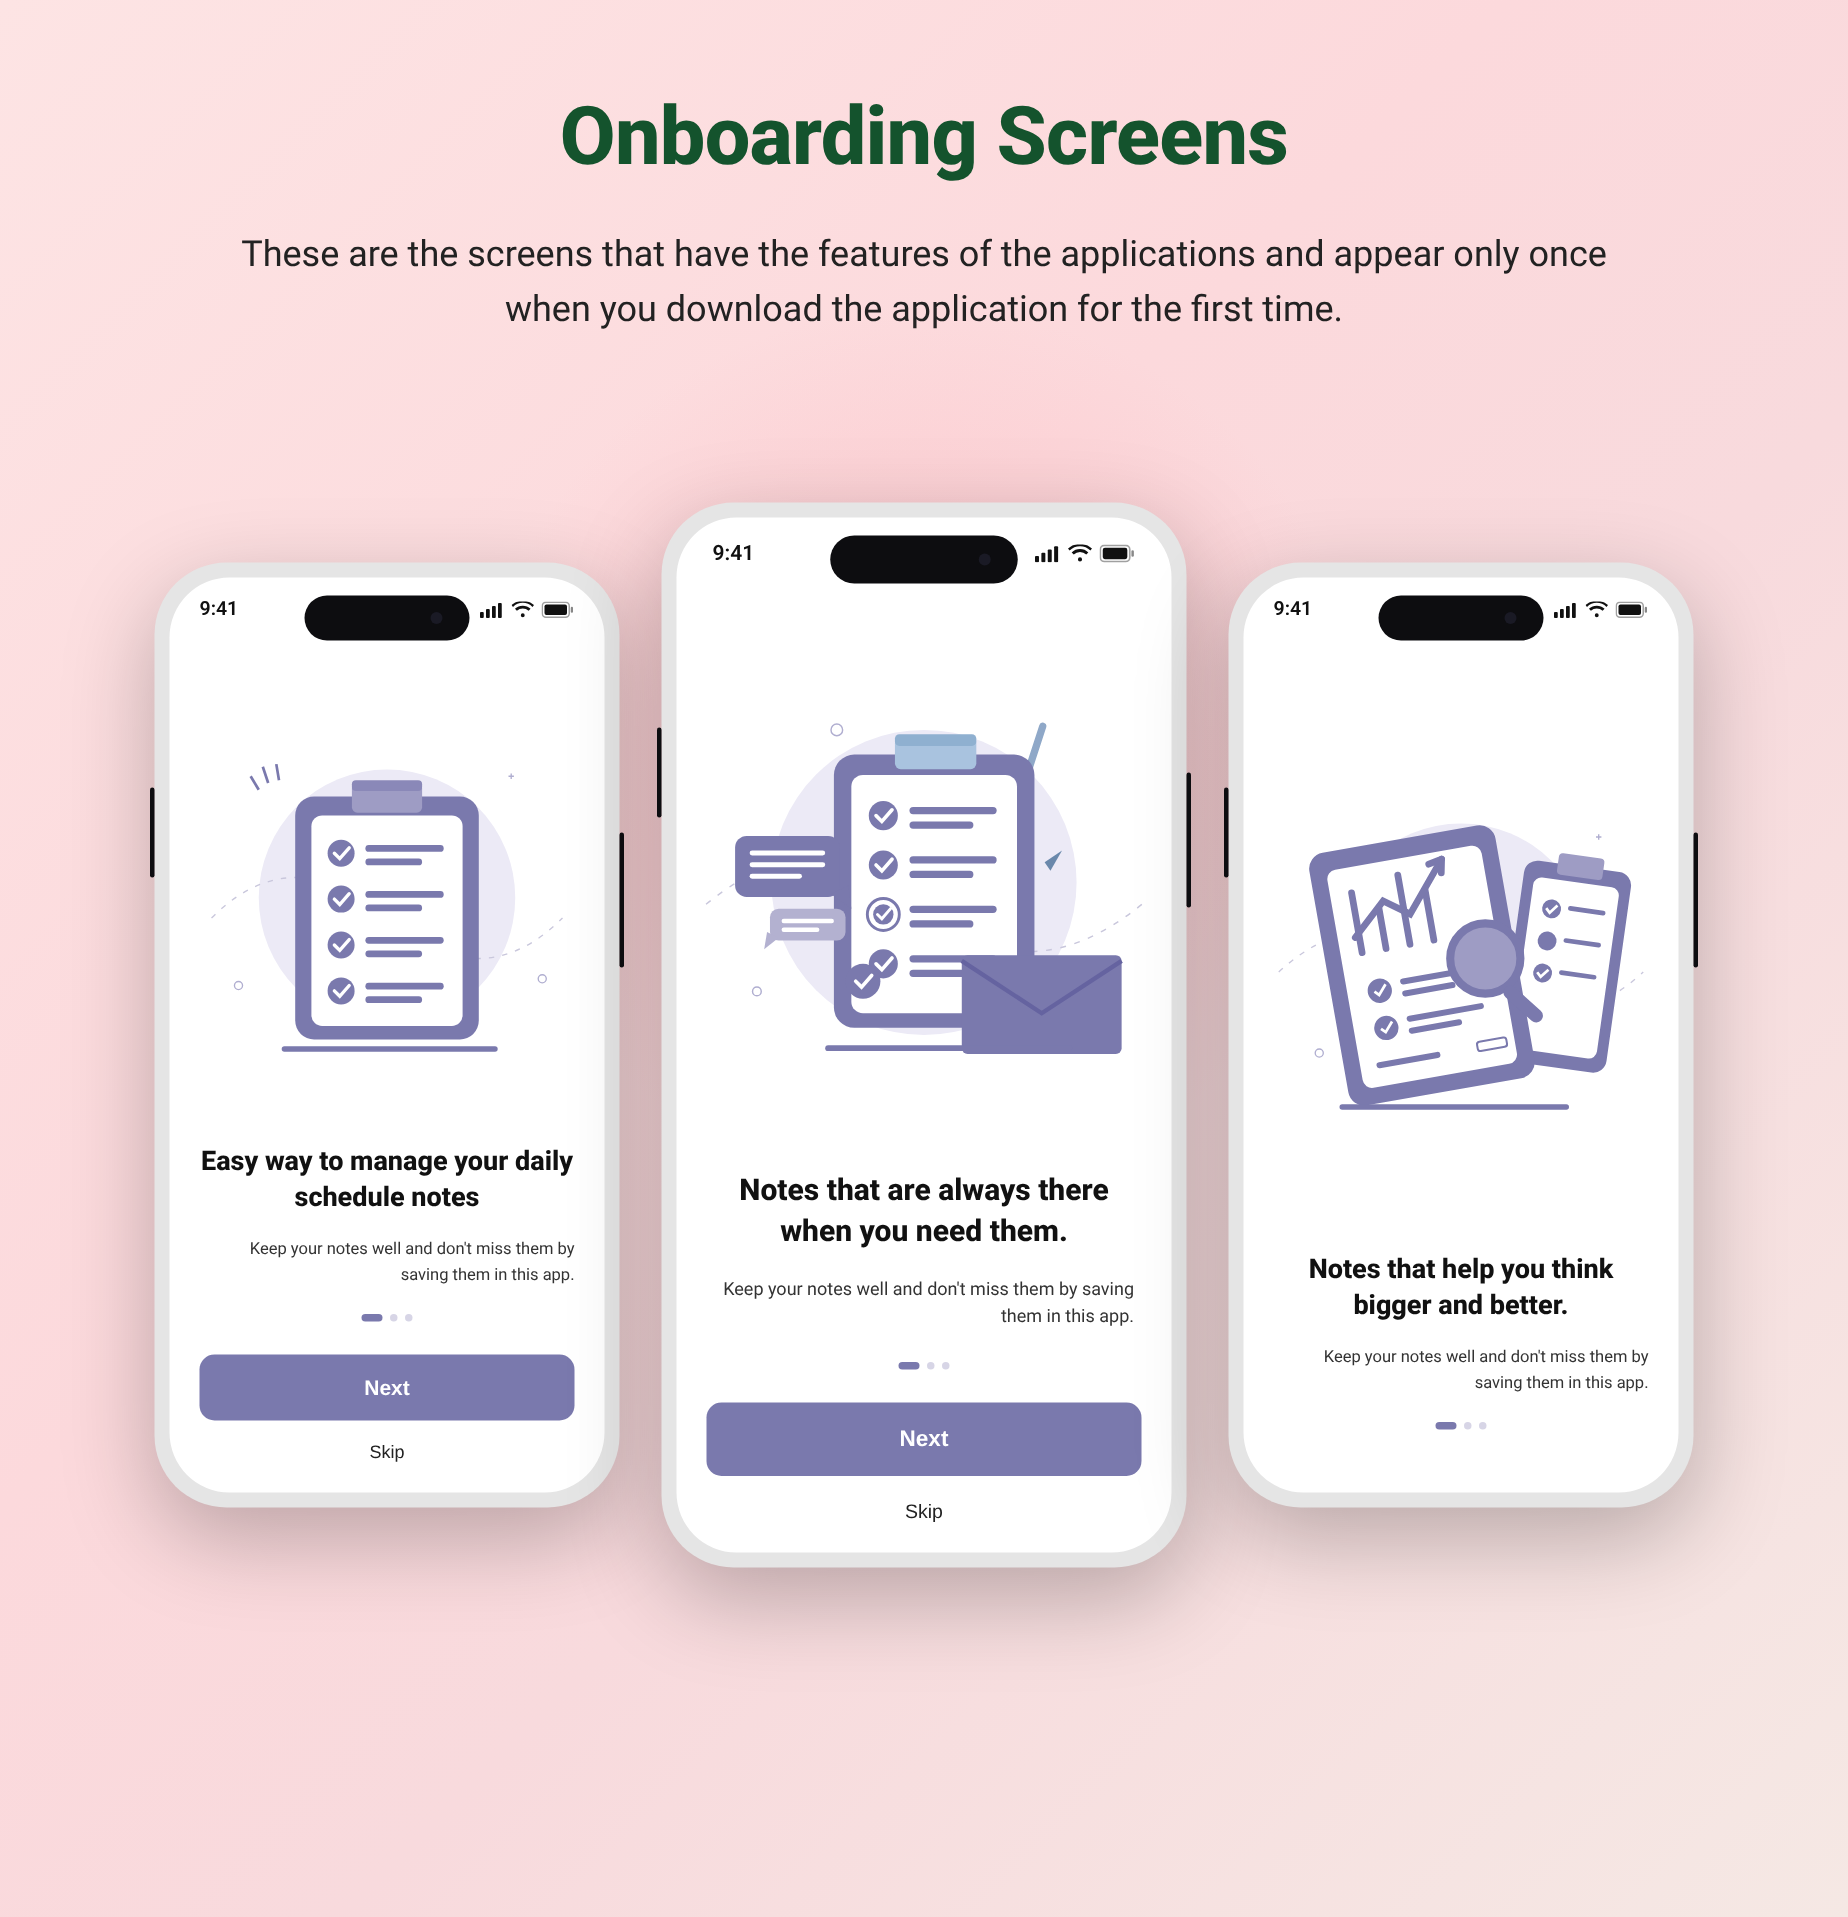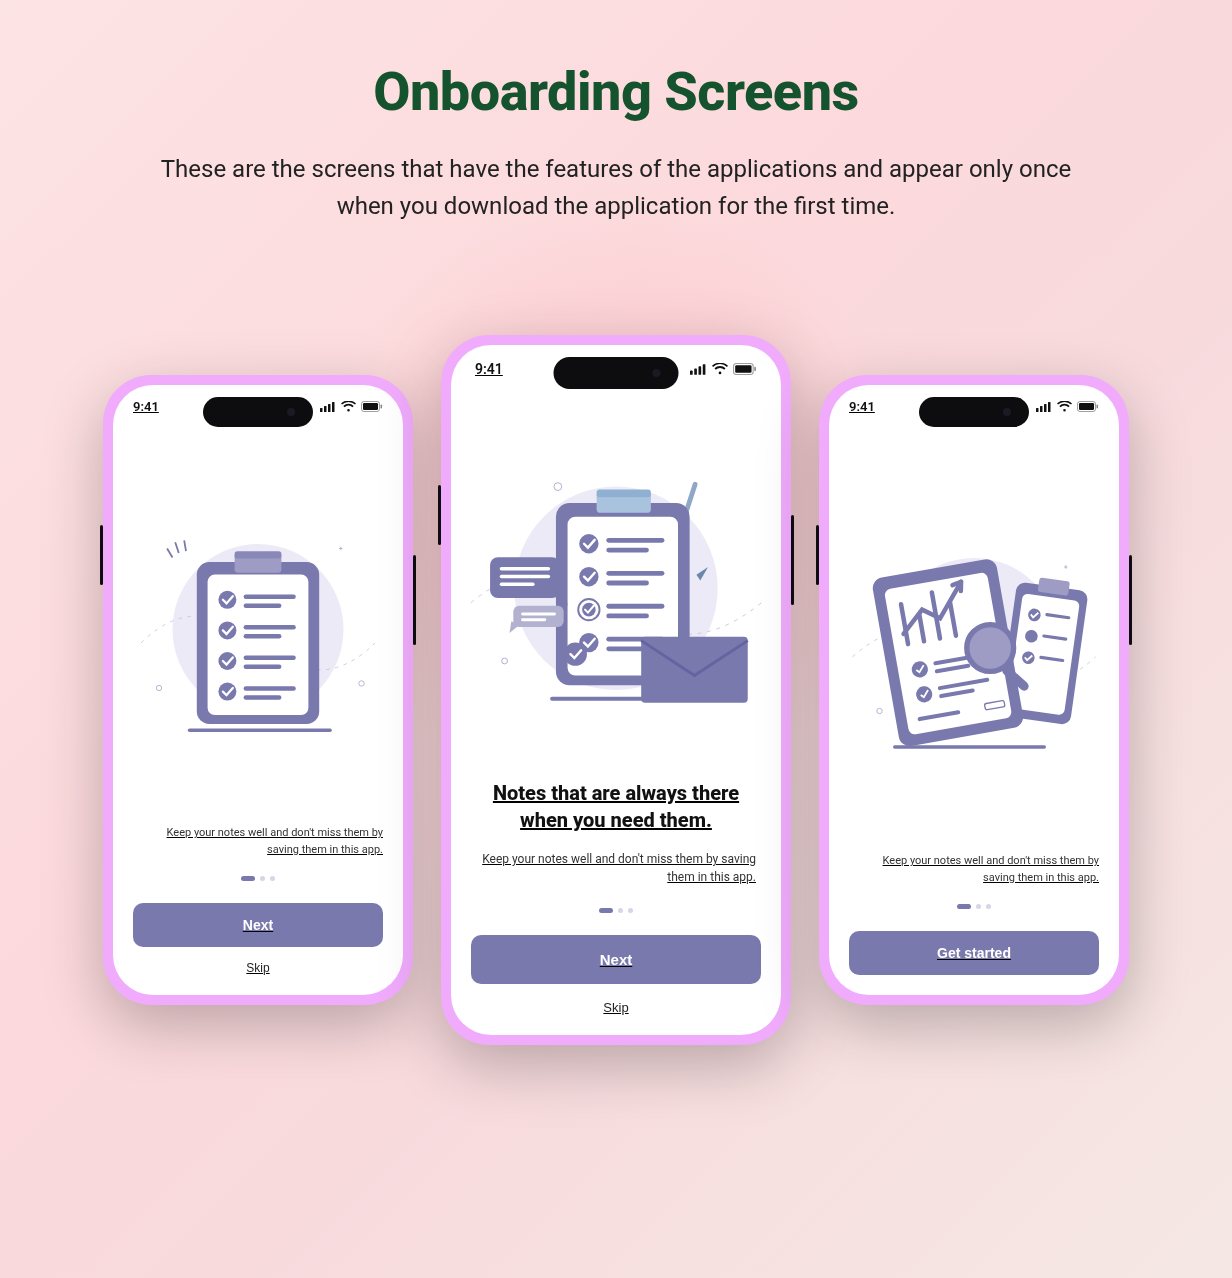--- a/index.html
+++ b/index.html
@@ -35,26 +35,25 @@
     line-height: 1.55;
   }
   .phones {
     display: flex;
     justify-content: center;
     align-items: center;
     margin-top: 110px;
     gap: 28px;
   }
   .phone {
-    background: #f0abfc;
+    background: #e5e5e5;
     border-radius: 48px;
     padding: 10px;
     position: relative;
     box-shadow: 0 20px 60px rgba(0,0,0,0.25);
-    text-decoration: underline;
   }
   .phone.side { width: 310px; height: 630px; }
   .phone.center { width: 350px; height: 710px; }
   .phone::before, .phone::after {
     content: "";
     position: absolute;
     background: #0d0d10;
     border-radius: 3px;
   }
   .phone::before { left: -3px; top: 150px; width: 3px; height: 60px; }
@@ -199,20 +198,21 @@
               <rect x="134" y="140" width="42" height="5" rx="2.5"></rect>
             <rect x="134" y="164" width="58" height="5" rx="2.5"></rect>
               <rect x="134" y="174" width="42" height="5" rx="2.5"></rect>
             <rect x="134" y="198" width="58" height="5" rx="2.5"></rect>
               <rect x="134" y="208" width="42" height="5" rx="2.5"></rect>
           </g>
           <rect x="72" y="245" width="160" height="4" rx="2" fill="#7a79ad"></rect>
         </svg>
       </div>
       <div class="content">
+        <div class="screen-title">Easy way to manage your daily schedule notes</div>
         <div class="screen-desc">Keep your notes well and don't miss them by saving them in this app.</div>
         <div class="dots">
           <span class="dot active"></span>
           <span class="dot"></span>
           <span class="dot"></span>
         </div>
         <button class="primary-btn">Next</button>
         <button class="skip-btn">Skip</button>
       </div>
     </div>
@@ -371,24 +371,24 @@
             </g>
           </g>
           <g>
             <circle cx="168" cy="140" r="26" fill="#9e9cc4" stroke="#7a79ad" stroke-width="6"></circle>
             <rect x="186" y="158" width="36" height="10" rx="5" fill="#7a79ad" transform="rotate(42 186 158)"></rect>
           </g>
           <rect x="60" y="248" width="170" height="4" rx="2" fill="#7a79ad"></rect>
         </svg>
       </div>
       <div class="content">
+        <div class="screen-title">Notes that help you think bigger and better.</div>
         <div class="screen-desc">Keep your notes well and don't miss them by saving them in this app.</div>
         <div class="dots">
           <span class="dot active"></span>
           <span class="dot"></span>
           <span class="dot"></span>
         </div>
-        <button class="primary-btn">Get started</button>
       </div>
     </div>
   </div>
 
 </div>
 
 </body></html>

